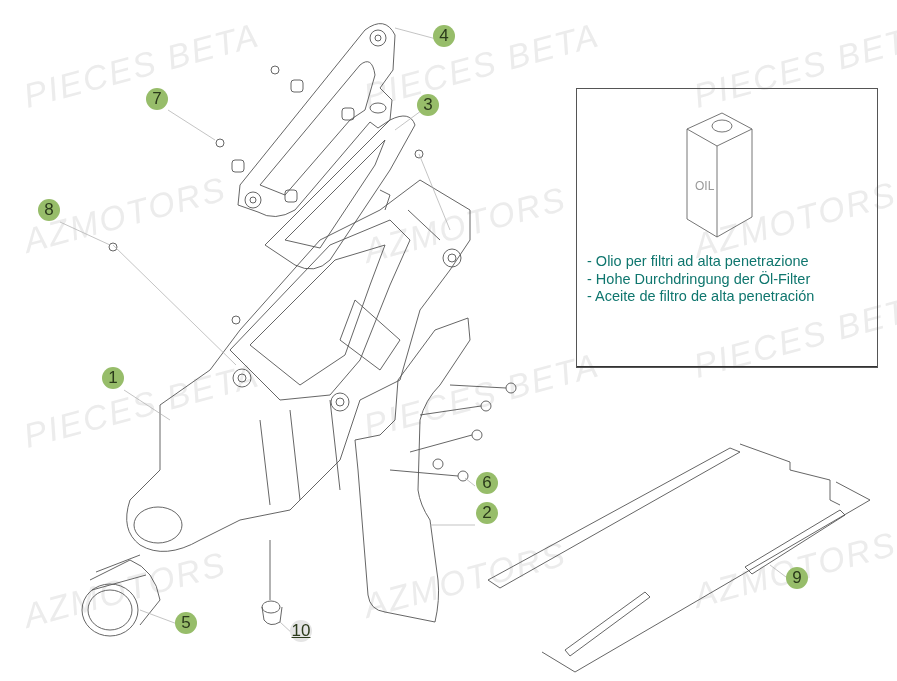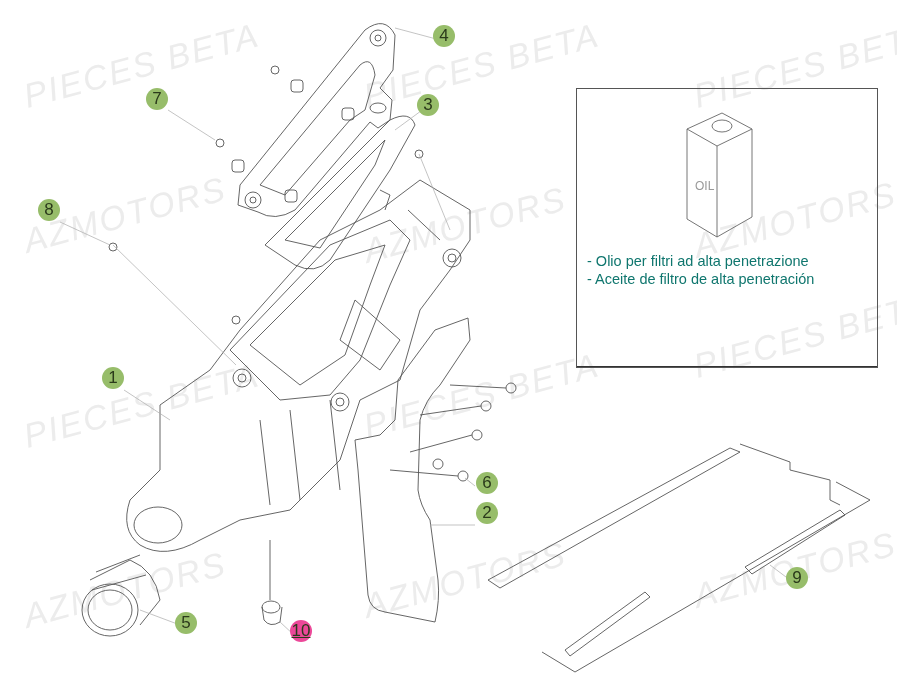--- a/index.html
+++ b/index.html
@@ -127,29 +127,30 @@
 <div id="callout-layer">
     <div class="callout" style="left: 102px; top: 367px; background: rgb(151, 189, 106);">1</div>
     <div class="callout" style="left: 476px; top: 502px; background: rgb(151, 189, 106);">2</div>
     <div class="callout" style="left: 417px; top: 94px; background: rgb(151, 189, 106);">3</div>
     <div class="callout" style="left: 433px; top: 25px; background: rgb(151, 189, 106);">4</div>
     <div class="callout" style="left: 175px; top: 612px; background: rgb(151, 189, 106);">5</div>
     <div class="callout" style="left: 476px; top: 472px; background: rgb(151, 189, 106);">6</div>
     <div class="callout" style="left: 146px; top: 88px; background: rgb(151, 189, 106);">7</div>
     <div class="callout" style="left: 38px; top: 199px; background: rgb(151, 189, 106);">8</div>
     <div class="callout" style="left: 786px; top: 567px; background: rgb(151, 189, 106);">9</div>
-    <div class="callout" style="left: 290px; top: 620px; background: #ec4899; text-decoration: underline;">10</div>
+    <div class="callout" style="left: 290px; top: 620px; background: #e5e5e5; text-decoration: underline;">10</div>
   </div>
 
 <div class="legend-box">
   <svg width="300" height="160" style="position:absolute;left:0;top:0" fill="none" stroke="#666" stroke-width="0.9">
     <path d="M110 40 L145 24 L175 40 L140 57 Z"></path>
     <path d="M110 40 L110 130 L140 148 L175 128 L175 40"></path>
     <path d="M140 57 L140 148"></path>
     <ellipse cx="145" cy="37" rx="10" ry="6"></ellipse>
   </svg>
   <span class="oil-label" style="left:118px;top:90px;">OIL</span>
   <div class="legend-text">
     <div>- Olio per filtri ad alta penetrazione</div>
+    <div>- Hohe Durchdringung der Öl-Filter</div>
     <div>- Aceite de filtro de alta penetración</div>
   </div>
   <div class="bottom-line"></div>
 </div>
 
 </body></html>

